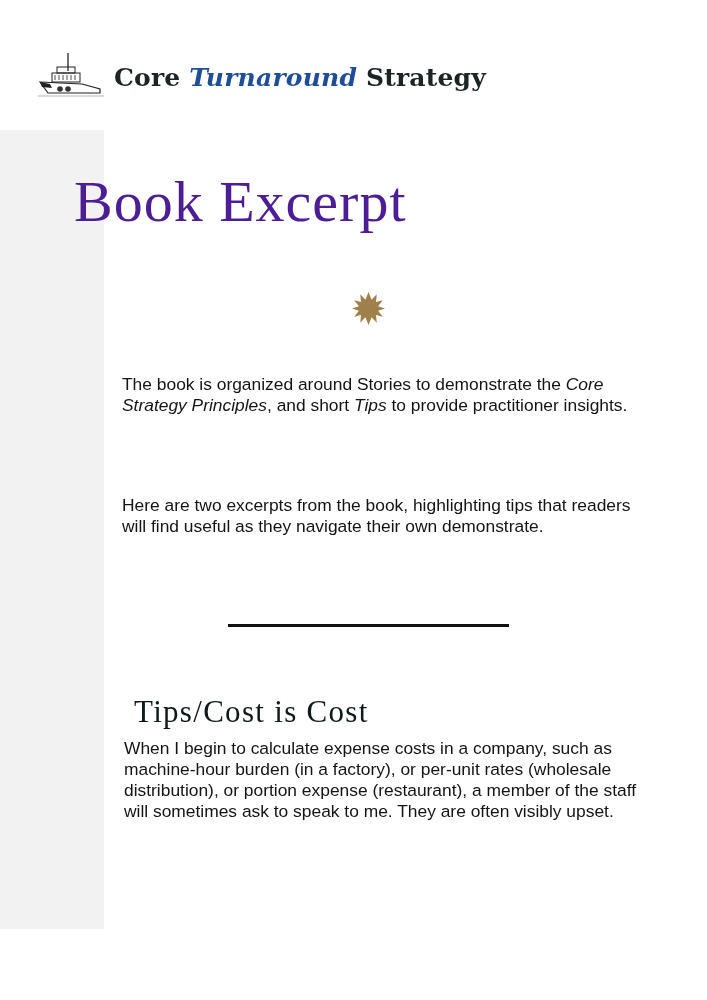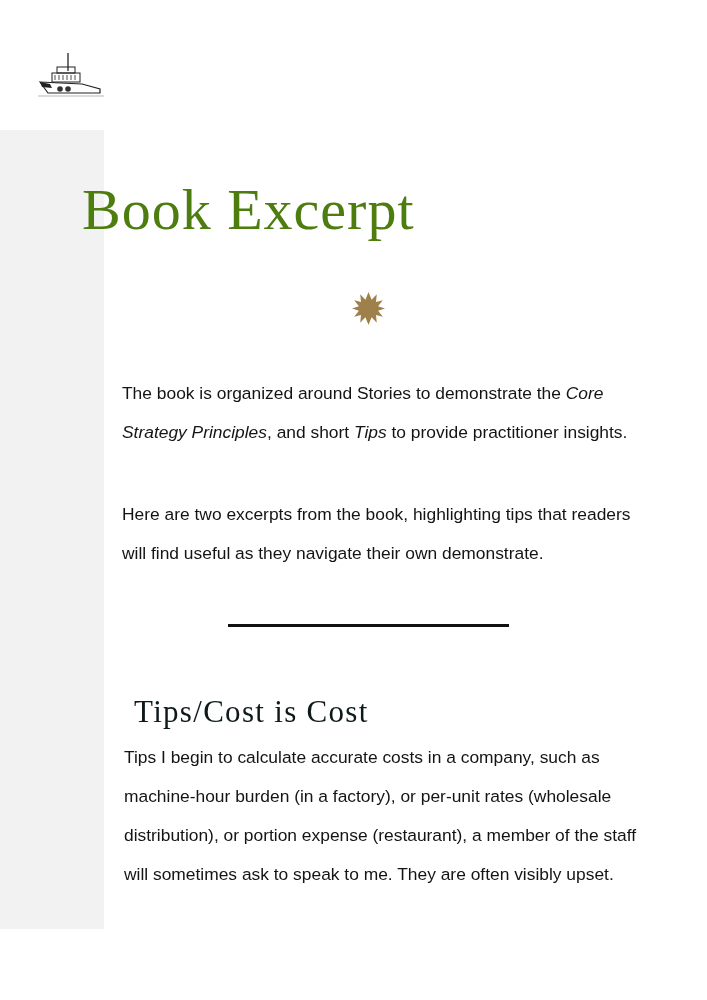--- a/index.html
+++ b/index.html
@@ -47,42 +47,42 @@
       margin-top: 6px;
     }
     .brand .accent {
       color: #1f4e96;
       font-style: italic;
     }
     .page-title {
       position: absolute;
       left: 70px;
       top: 162px;
-      margin: 12px;
+      margin: 4px;
       font-family: "Liberation Serif", serif;
       font-weight: normal;
       font-size: 58px;
-      color: #4d7c0f;
+      color: #4c1d95;
       letter-spacing: 1px;
       line-height: 72px;
     }
     .star {
       position: absolute;
       left: 352px;
       top: 292px;
       width: 33px;
       height: 33px;
     }
     .para {
       position: absolute;
       left: 122px;
       width: 520px;
       margin: 0;
       font-size: 17.4px;
-      line-height: 39px;
+      line-height: 21px;
       color: #141414;
     }
     .p1 { top: 374px; }
     .p2 { top: 495px; }
     .divider {
       position: absolute;
       left: 228px;
       top: 624px;
       width: 281px;
       height: 3px;
@@ -122,29 +122,30 @@
     <line x1="25" y1="26" x2="25" y2="31" stroke="#222" stroke-width="0.8"></line>
     <line x1="29" y1="26" x2="29" y2="31" stroke="#222" stroke-width="0.8"></line>
     <line x1="33" y1="26" x2="33" y2="31" stroke="#222" stroke-width="0.8"></line>
     <line x1="37" y1="26" x2="37" y2="31" stroke="#222" stroke-width="0.8"></line>
     <path d="M2 33 L44 35 L62 40 L62 44 L10 44 Z" fill="none" stroke="#222" stroke-width="1.2"></path>
     <path d="M2 33 L12 35 L14 39 L4 38 Z" fill="#222"></path>
     <circle cx="22" cy="40" r="2.8" fill="#333"></circle>
     <circle cx="30" cy="40" r="2.8" fill="#333"></circle>
     <line x1="0" y1="47" x2="66" y2="47" stroke="#888" stroke-width="0.6"></line>
   </svg>
+  <div class="brand"><span>Core </span><span class="accent">Turnaround</span><span> Strategy</span></div>
 </div>
 
 <h1 class="page-title">Book Excerpt</h1>
 
 <svg class="star" viewBox="-16 -16 32 32">
   <polygon fill="#a0804a" points="0,-16 3,-8.5 8,-13.9 7.3,-6.2 13.9,-8 9.3,-2.2 16,0 9.3,2.2 13.9,8 7.3,6.2 8,13.9 3,8.5 0,16 -3,8.5 -8,13.9 -7.3,6.2 -13.9,8 -9.3,2.2 -16,0 -9.3,-2.2 -13.9,-8 -7.3,-6.2 -8,-13.9 -3,-8.5"></polygon>
 </svg>
 
 <p class="para p1"><span>The book is organized around Stories to demonstrate the </span><em>Core Strategy Principles</em><span>, and short </span><em>Tips</em><span> to provide practitioner insights.</span></p>
 
 <p class="para p2">Here are two excerpts from the book, highlighting tips that readers will find useful as they navigate their own demonstrate.</p>
 
 <div class="divider"></div>
 
 <h2 class="section-title">Tips/Cost is Cost</h2>
 
-<p class="para p3">Tips I begin to calculate accurate costs in a company, such as machine-hour burden (in a factory), or per-unit rates (wholesale distribution), or portion expense (restaurant), a member of the staff will sometimes ask to speak to me. They are often visibly upset.</p>
+<p class="para p3">When I begin to calculate expense costs in a company, such as machine-hour burden (in a factory), or per-unit rates (wholesale distribution), or portion expense (restaurant), a member of the staff will sometimes ask to speak to me. They are often visibly upset.</p>
 
 </body></html>

